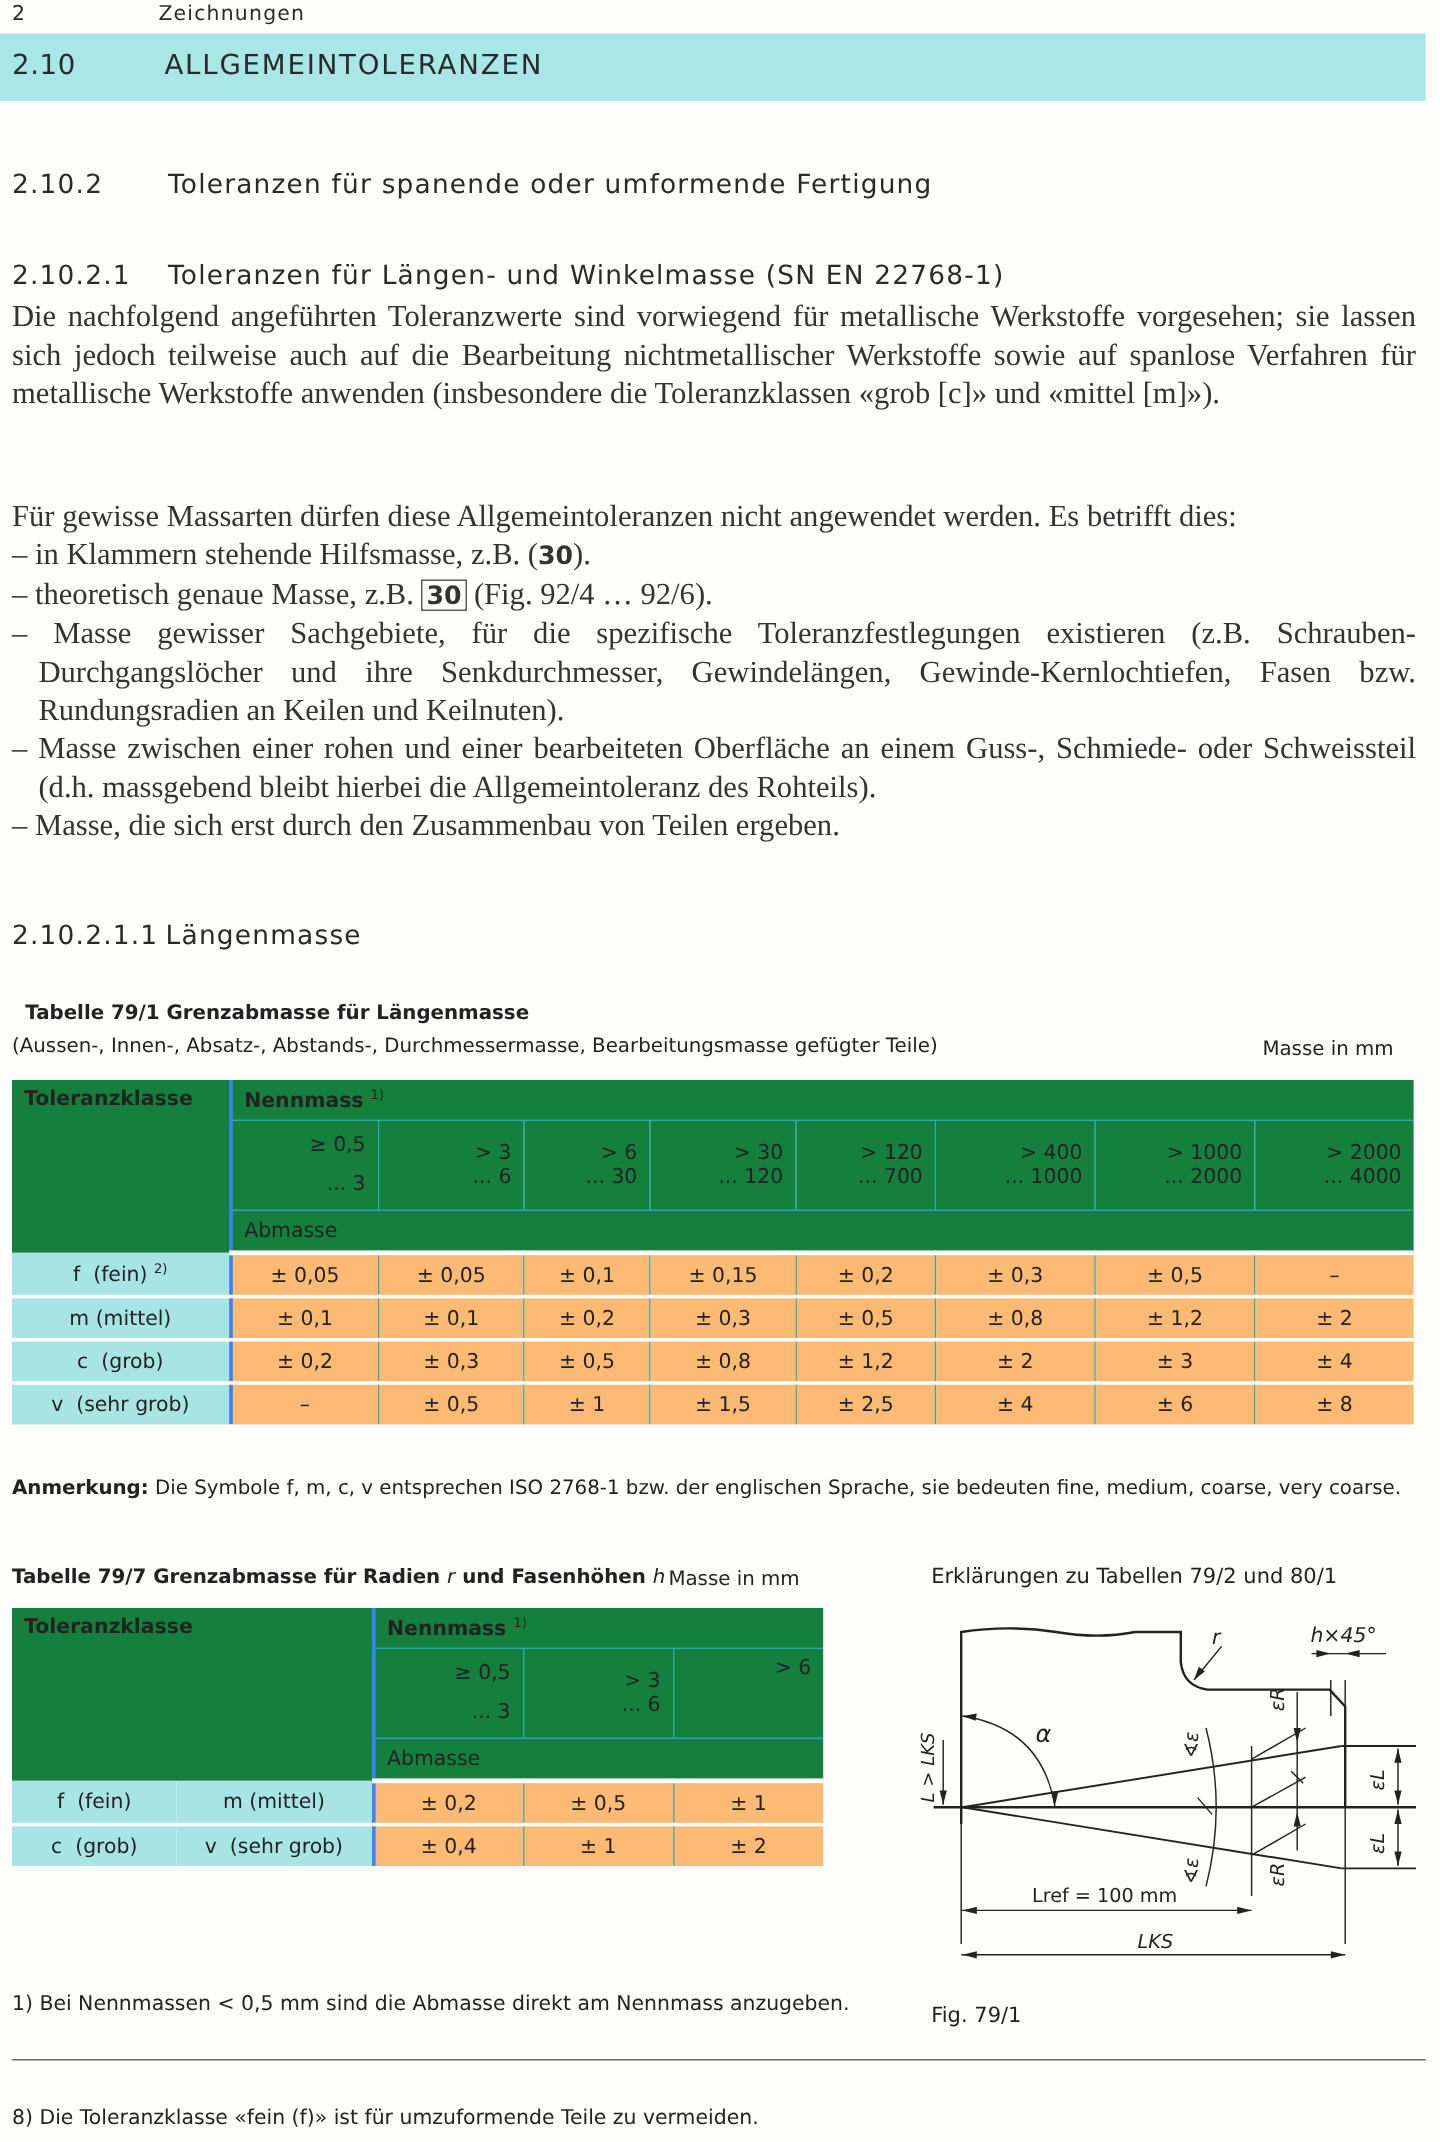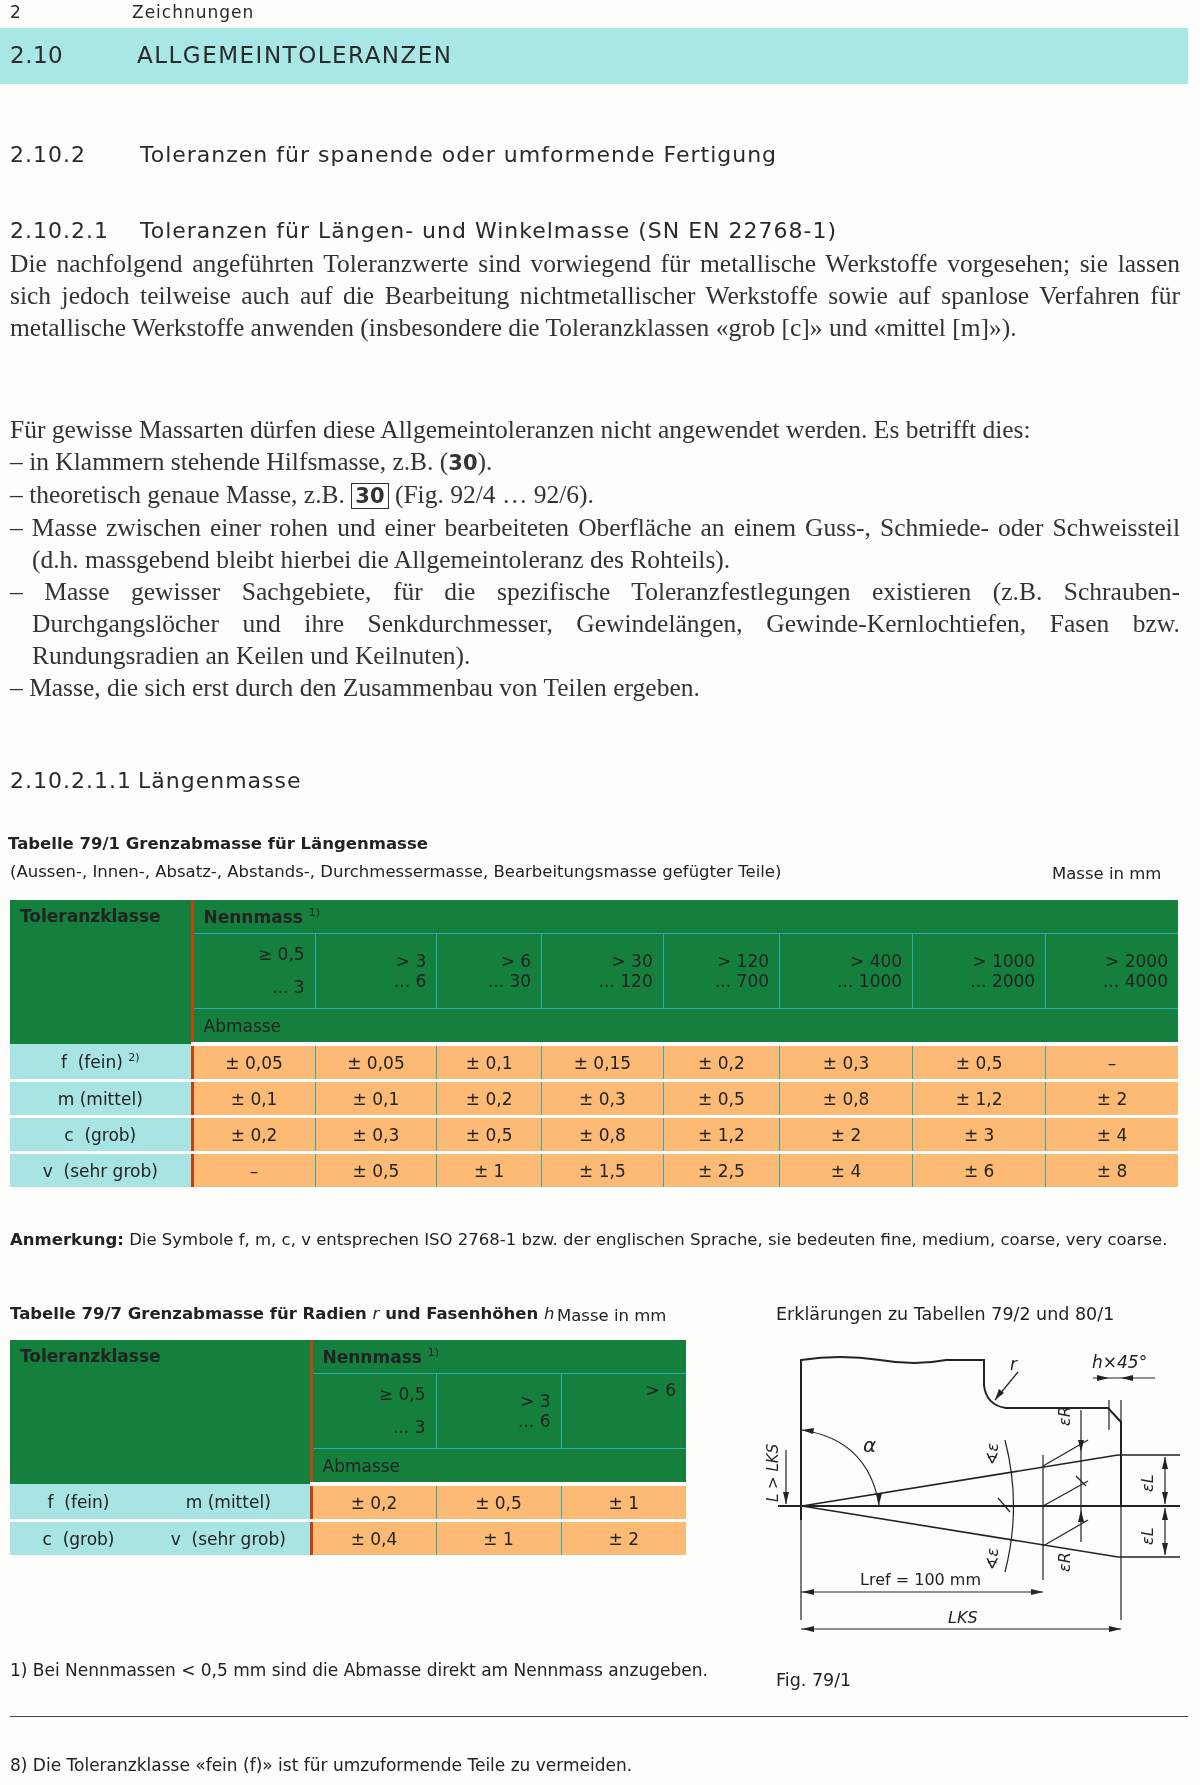--- a/index.html
+++ b/index.html
@@ -30,21 +30,21 @@
 
   .tcap { font-family:"DejaVu Sans", sans-serif; font-size:16.5px; color:#222; }
   .tcap b { font-weight:bold; }
 
   table.tol { border-collapse:collapse; font-family:"DejaVu Sans", sans-serif; font-size:17px; color:#222; }
   table.tol td { padding:0 10px; height:33px; }
   .hd { background:#15803d; }
   .bodyrow td { background:#fdba74; border-bottom:3px solid #fdfdfc; }
   .bodyrow td.lbl { background:#a9e4e4; text-align:center; }
   .vr { border-left:1.5px solid #2aaeb4; }
-  .vrthick { border-left:3px solid #c2410c; }
+  .vrthick { border-left:3px solid #3b82f6; }
   .hr { border-top:1.5px solid #2aaeb4; }
   .right { text-align:right; }
   .center { text-align:center; }
   .bold { font-weight:bold; }
 
   #fig-svg text { font-family:"DejaVu Sans", sans-serif; fill:#222; }
   .footnote { font-family:"DejaVu Sans", sans-serif; font-size:17px; color:#222; }
 </style>
 </head>
 <body>
@@ -71,32 +71,32 @@
 
 <div class="abs para" style="top:248px;">
   <p>Die nachfolgend angeführten Toleranzwerte sind vorwiegend für metallische Werkstoffe vorgesehen; sie lassen sich jedoch teilweise auch auf die Bearbeitung nichtmetallischer Werkstoffe sowie auf spanlose Verfahren für metallische Werkstoffe anwenden (insbesondere die Toleranzklassen «grob [c]» und «mittel [m]»).</p>
 </div>
 
 <div class="abs para" style="top:414px;">
   <p>Für gewisse Massarten dürfen diese Allgemeintoleranzen nicht angewendet werden. Es betrifft dies:</p>
   <ul class="list">
     <li><span>– in Klammern stehende Hilfsmasse, z.B. (</span><span class="bold-num">30</span><span>).</span></li>
     <li><span>– theoretisch genaue Masse, z.B. </span><span class="boxed">30</span><span> (Fig. 92/4 … 92/6).</span></li>
+    <li>– Masse gewisser Sachgebiete, für die spezifische Toleranzfestlegungen existieren (z.B. Schrauben-Durchgangslöcher und ihre Senkdurchmesser, Gewindelängen, Gewinde-Kernlochtiefen, Fasen bzw. Rundungsradien an Keilen und Keilnuten).</li>
     <li>– Masse zwischen einer rohen und einer bearbeiteten Oberfläche an einem Guss-, Schmiede- oder Schweissteil (d.h. massgebend bleibt hierbei die Allgemeintoleranz des Rohteils).</li>
-    <li>– Masse gewisser Sachgebiete, für die spezifische Toleranzfestlegungen existieren (z.B. Schrauben-Durchgangslöcher und ihre Senkdurchmesser, Gewindelängen, Gewinde-Kernlochtiefen, Fasen bzw. Rundungsradien an Keilen und Keilnuten).</li>
     <li>– Masse, die sich erst durch den Zusammenbau von Teilen ergeben.</li>
   </ul>
 </div>
 
 <div class="abs h2" style="left:10px; top:768px; width:600px; height:30px;">
   <span class="num">2.10.2.1.1</span>
   <span class="txt" style="left:128px;">Längenmasse</span>
 </div>
 
-<div class="abs tcap" style="left:8px; top:834px;"><b>Tabelle 79/1 Grenzabmasse für Längenmasse</b></div>
+<div class="abs tcap" style="left:21px; top:834px;"><b>Tabelle 79/1 Grenzabmasse für Längenmasse</b></div>
 <div class="abs tcap" style="left:10px; top:862px;">(Aussen-, Innen-, Absatz-, Abstands-, Durchmessermasse, Bearbeitungsmasse gefügter Teile)</div>
 <div class="abs tcap" style="left:1052px; top:864px;">Masse in mm</div>
 
 <table class="tol abs" style="left:10px; top:900px; width:1168px;">
   <colgroup>
       <col style="width:182px">
       <col span="8">
     </colgroup>
   <tbody>
       <tr class="hd">

